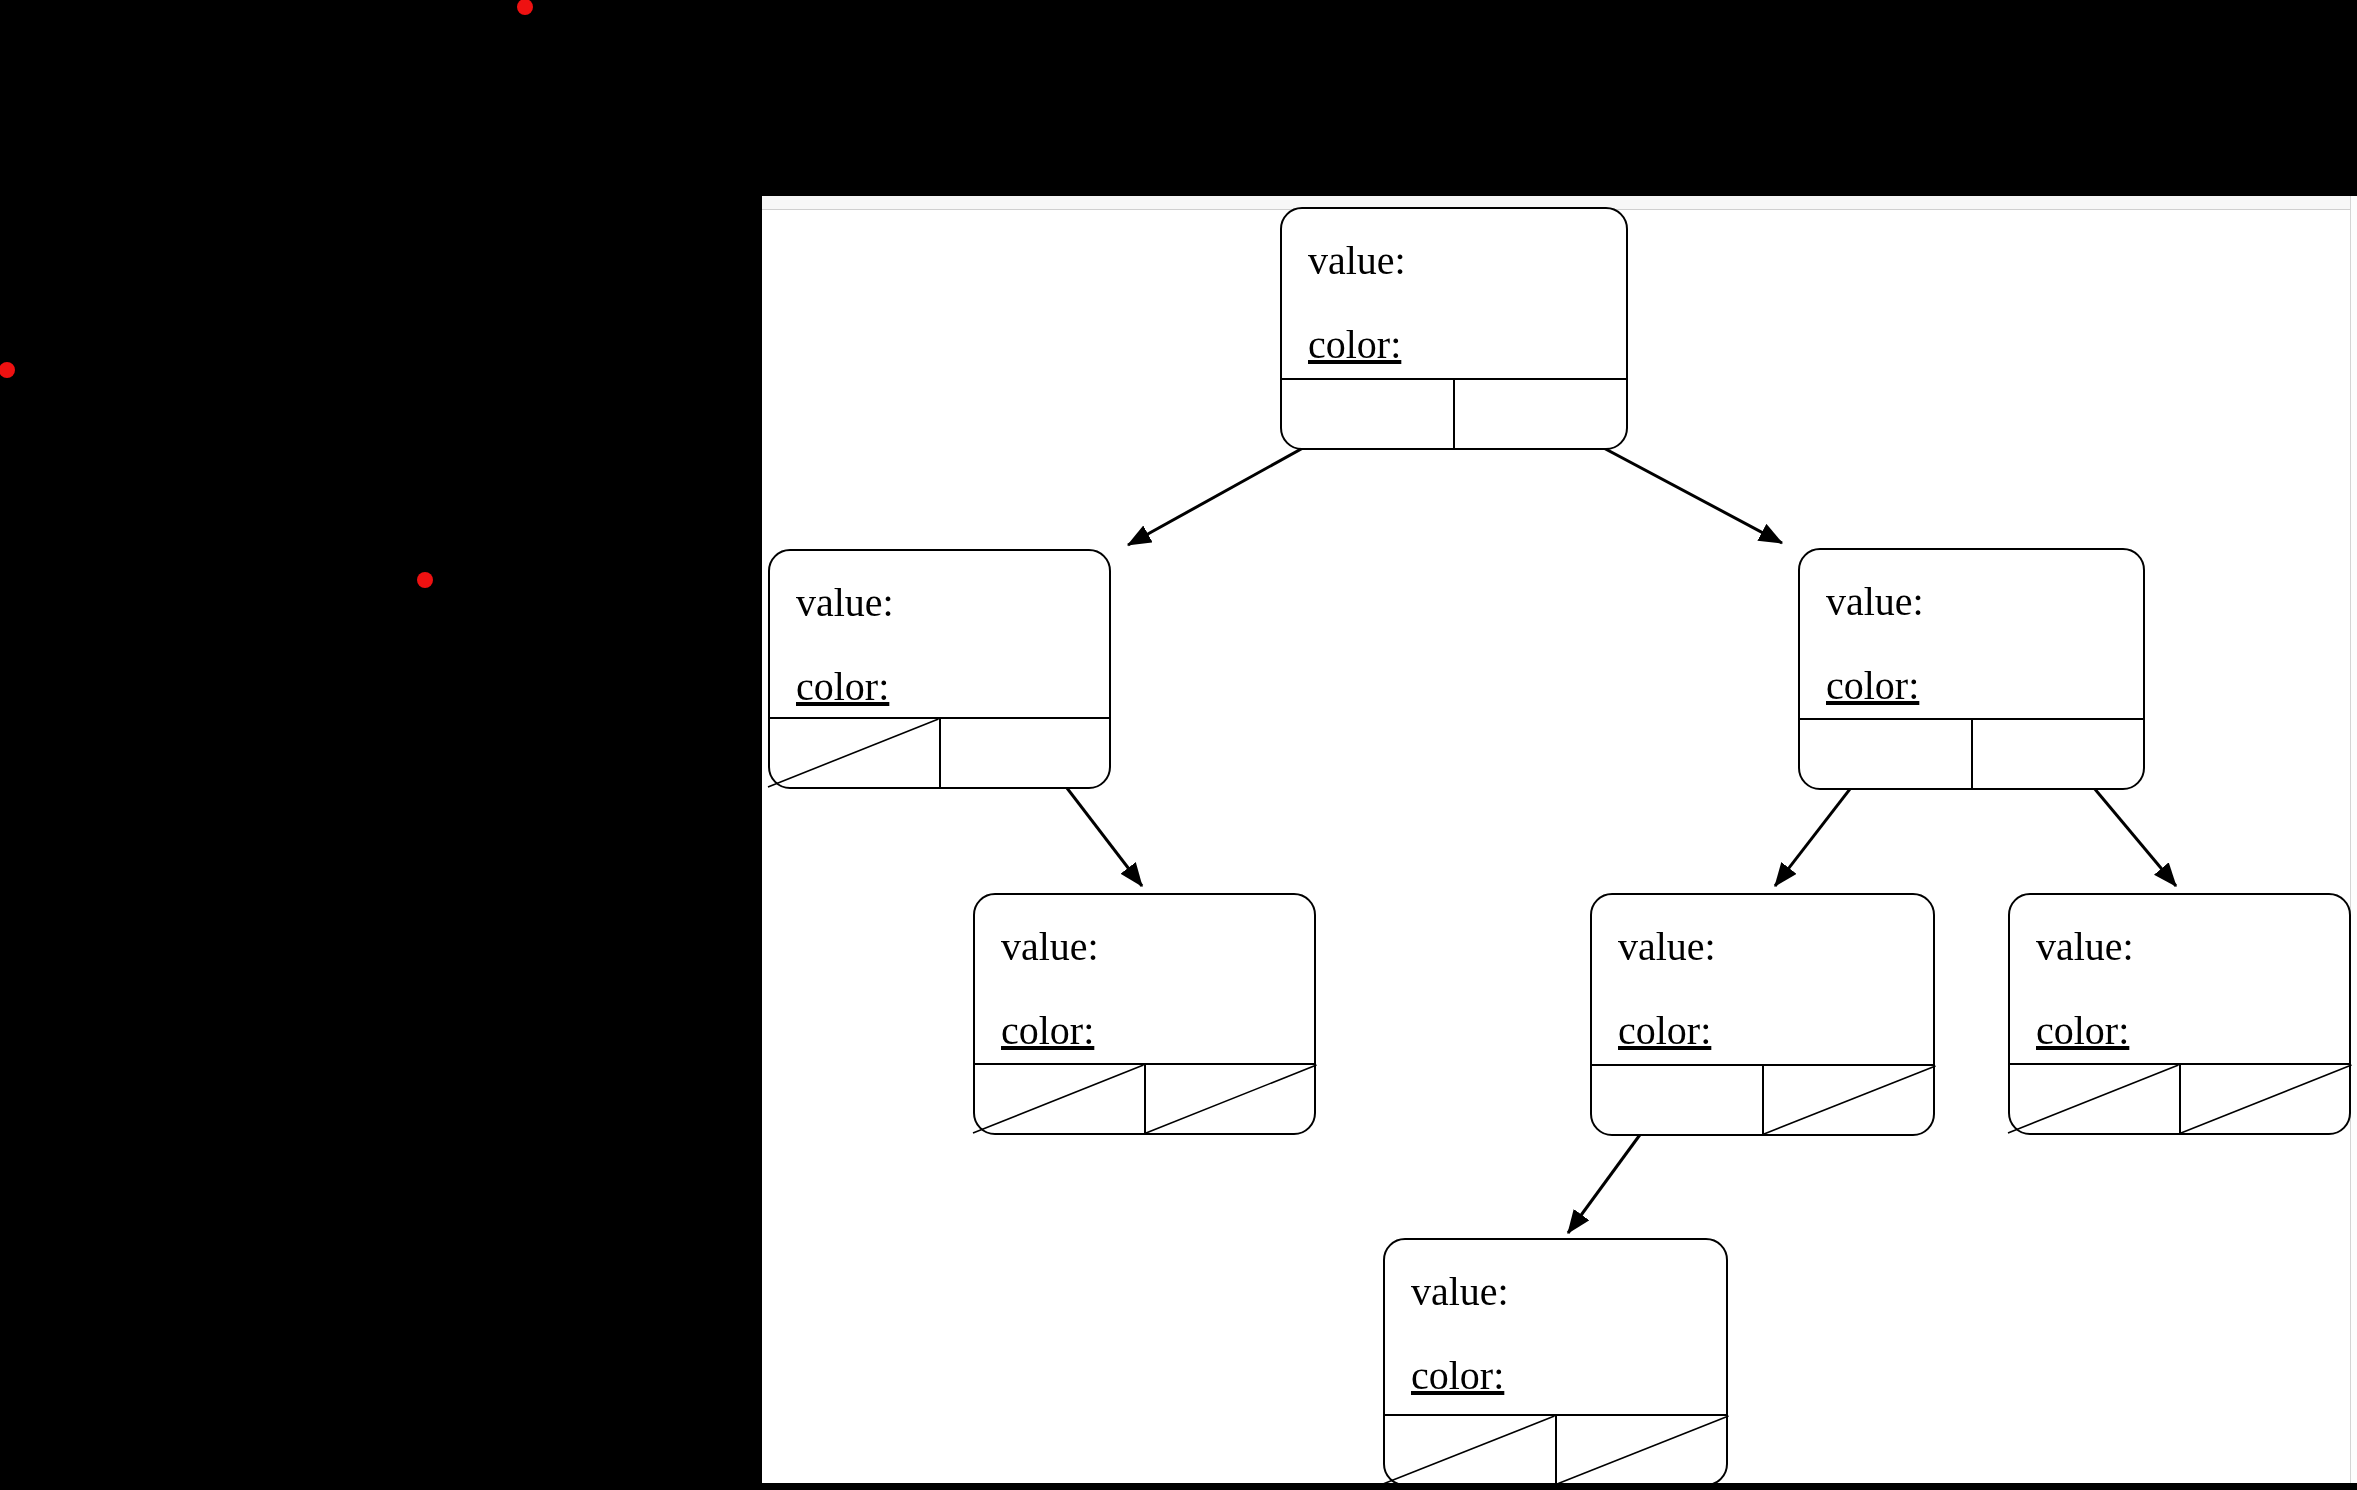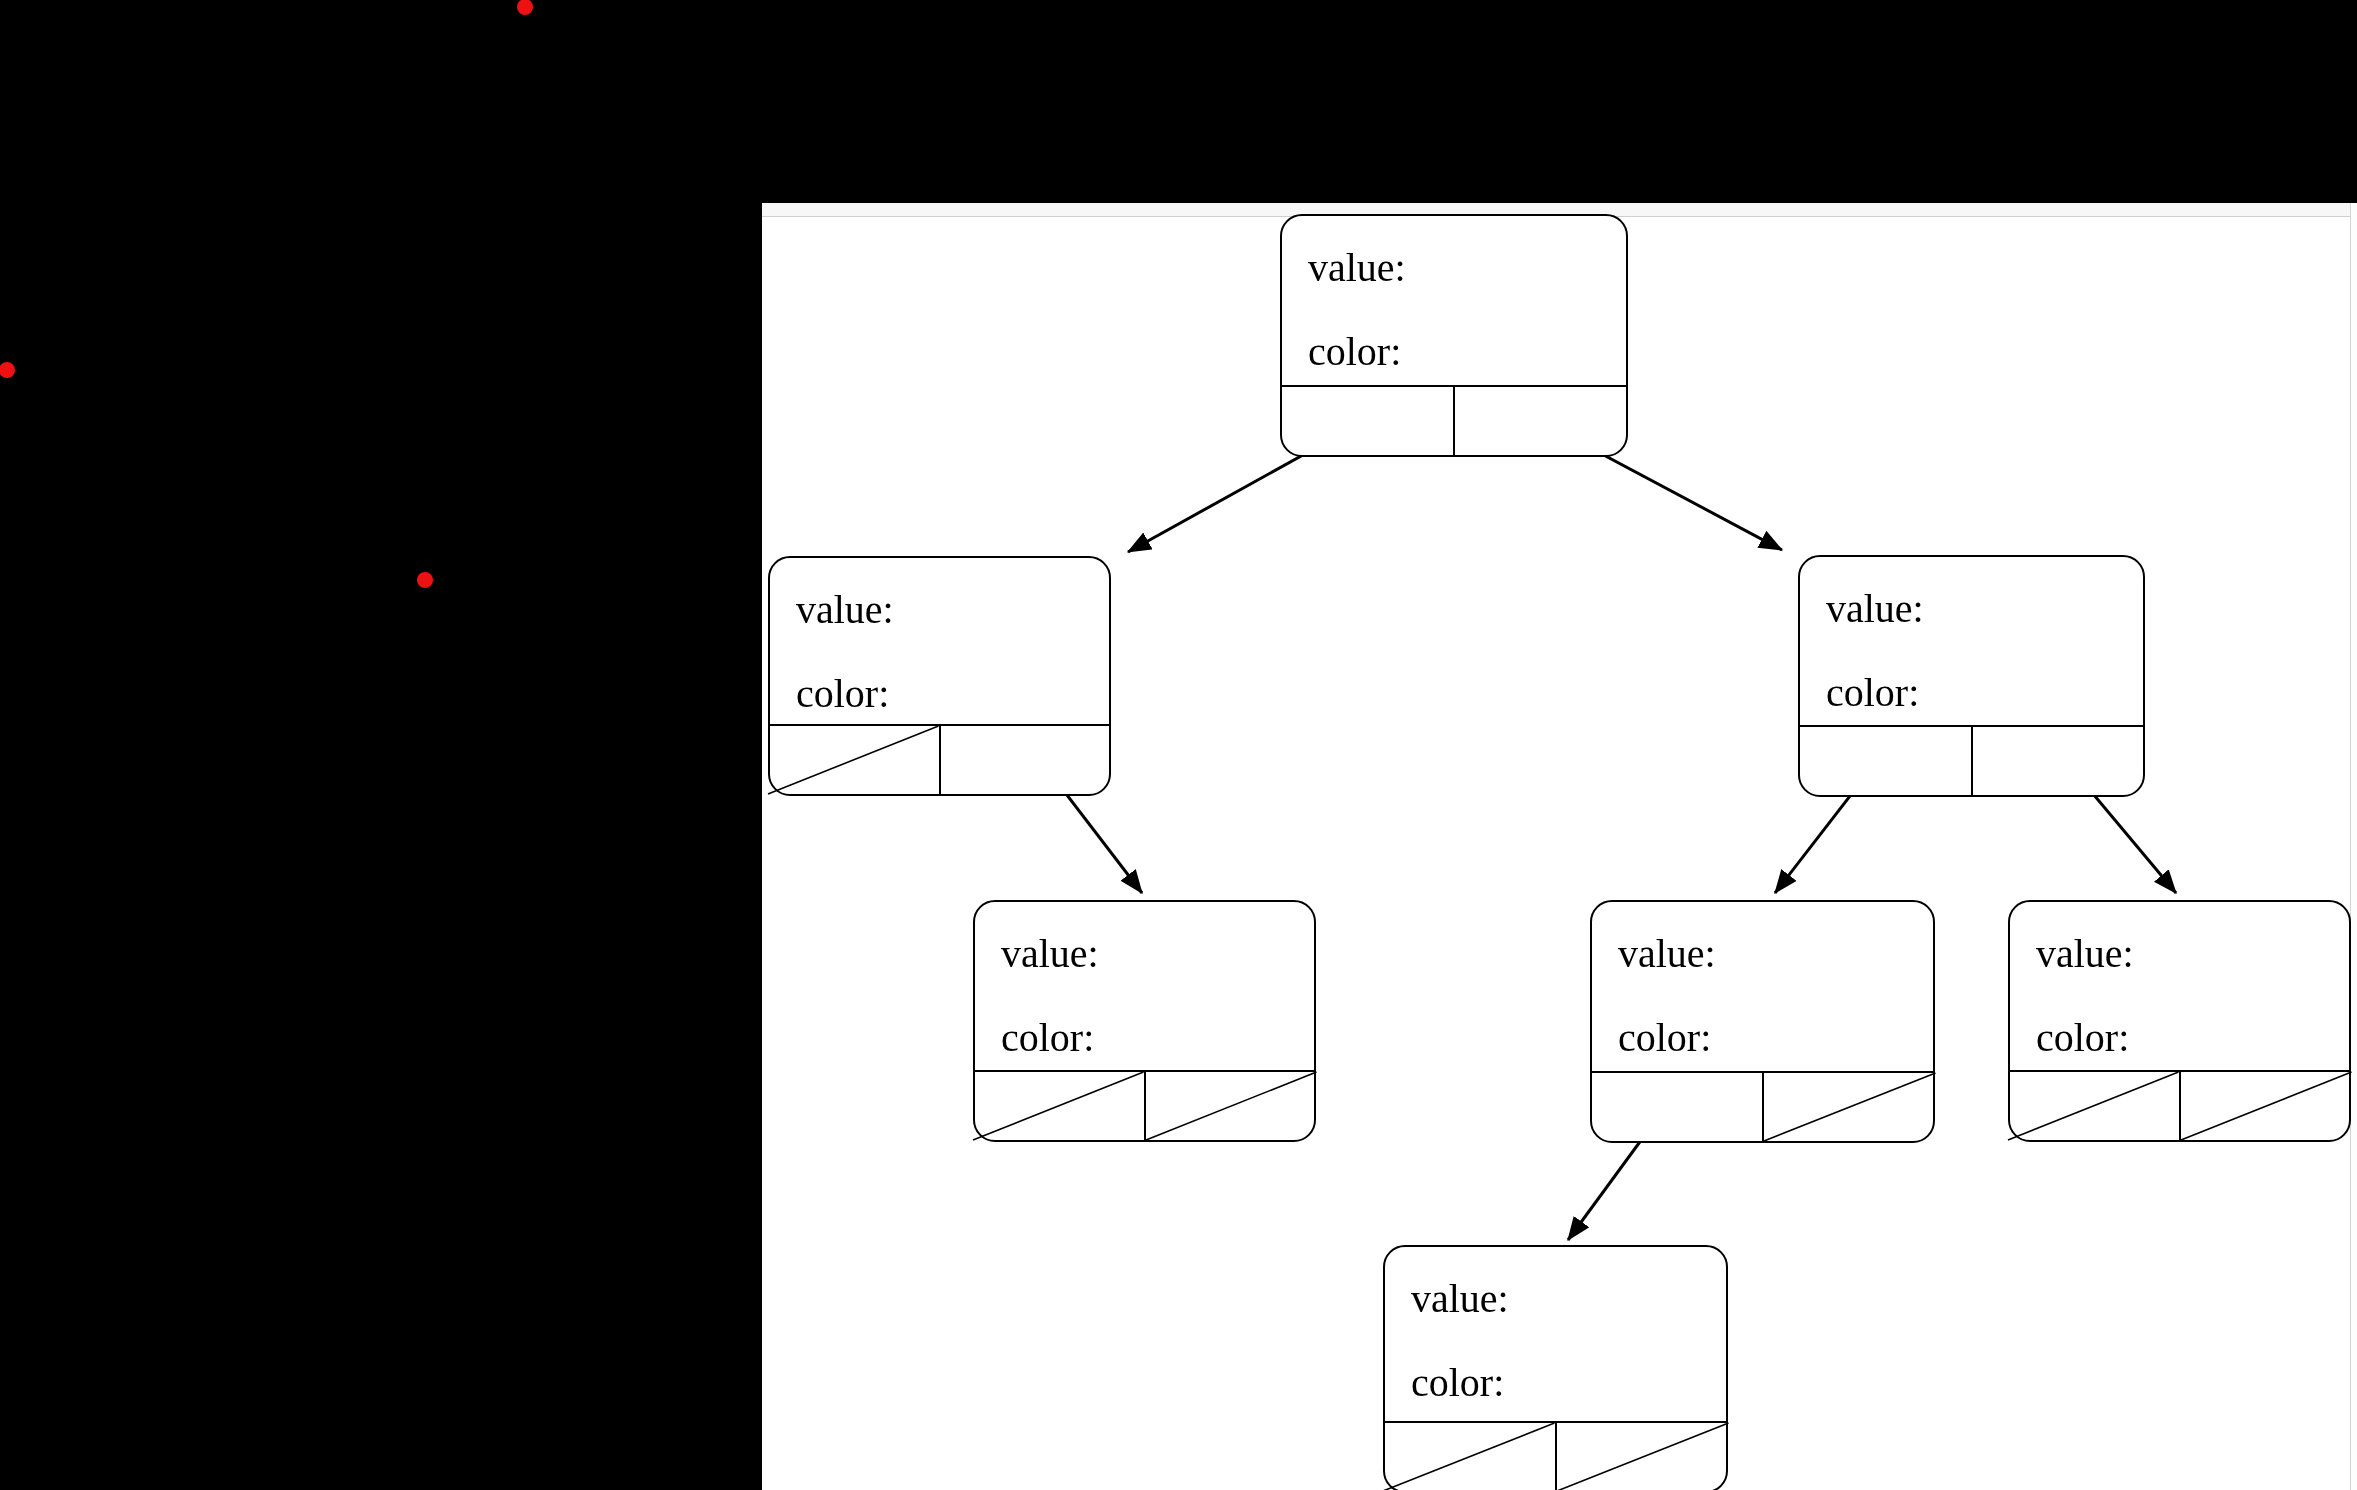--- a/index.html
+++ b/index.html
@@ -85,21 +85,21 @@
     padding: 26px 0 0 26px;
     box-sizing: border-box;
   }
   .node-field {
     font-size: 40px;
     line-height: 1.0;
     color: #000000;
     white-space: nowrap;
   }
   .node-field.field-value { margin-top: 6px; }
-  .node-field.field-color { margin-top: 44px; }
+  .node-field.field-color { margin-top: 44px; text-decoration: underline; }
 
   .node-pointers {
     position: absolute;
     left: -2px; right: -2px;
     bottom: 0;
     height: 70px;
     border-top: 2px solid #000000;
     display: flex;
     box-sizing: border-box;
   }
@@ -128,21 +128,21 @@
 <body>
 
 <div id="root" style="width: 2357px; height: 1490px; background: rgb(0, 0, 0);">
 
   <div class="backdrop"></div>
 
   <div class="marker-dot" style="left: 517px; top: -1px; width: 16px; height: 16px; background: rgb(238, 17, 17);"></div>
   <div class="marker-dot" style="left: -1px; top: 362px; width: 16px; height: 16px; background: rgb(238, 17, 17);"></div>
   <div class="marker-dot" style="left: 417px; top: 572px; width: 16px; height: 16px; background: rgb(238, 17, 17);"></div>
 
-  <div class="diagram-panel" style="left: 762px; top: 203px; width: 1595px; height: 1287px; background: rgb(255, 255, 255);">
+  <div class="diagram-panel" style="left: 762px; top: 196px; width: 1595px; height: 1287px; background: rgb(255, 255, 255);">
 
     <div class="panel-titlebar" style="background: rgb(247, 247, 247);"></div>
     <div class="panel-scrollbar-track"></div>
 
     <div class="panel-canvas">
       <svg class="edge-layer" id="edge-layer" viewBox="0 0 1595 1273" preserveAspectRatio="none">
         <defs>
           <marker id="arrowhead" markerWidth="9" markerHeight="9" refX="7.6" refY="3.2" orient="auto" markerUnits="strokeWidth">
             <path d="M 0 0 L 8 3.2 L 0 6.4 z" fill="#000000"></path>
           </marker>

